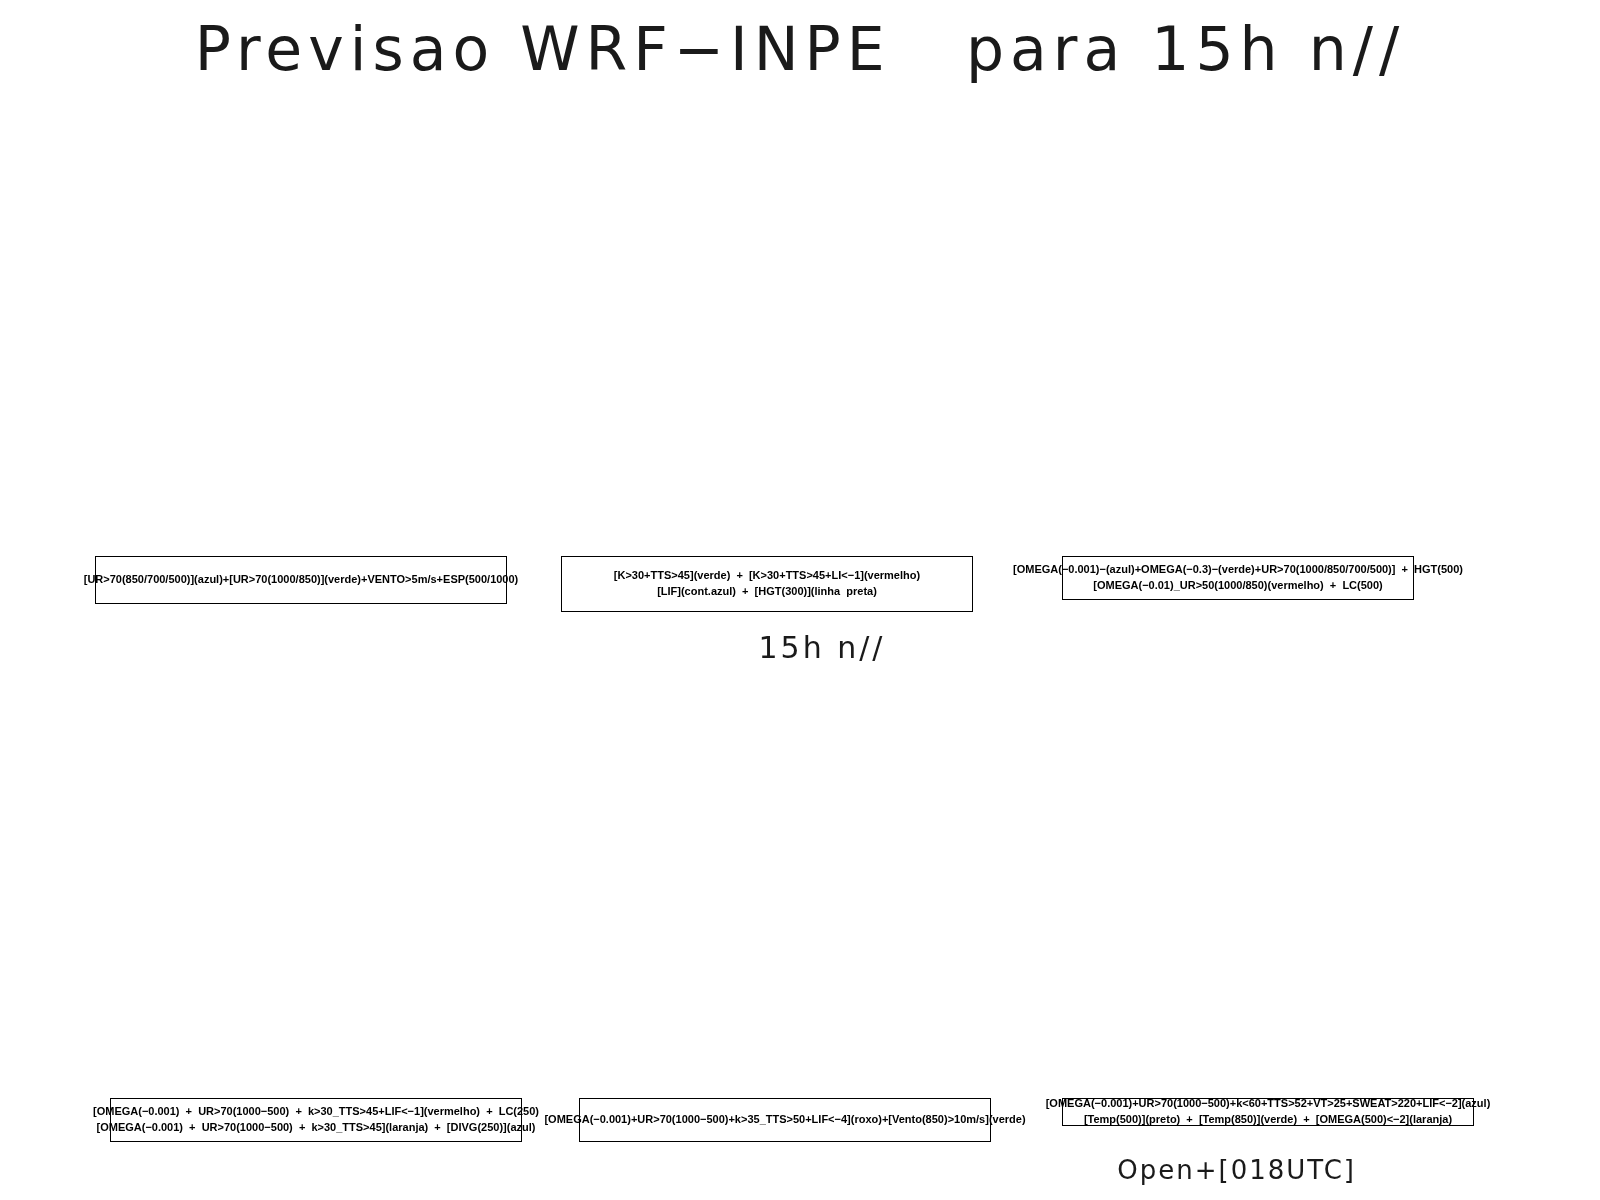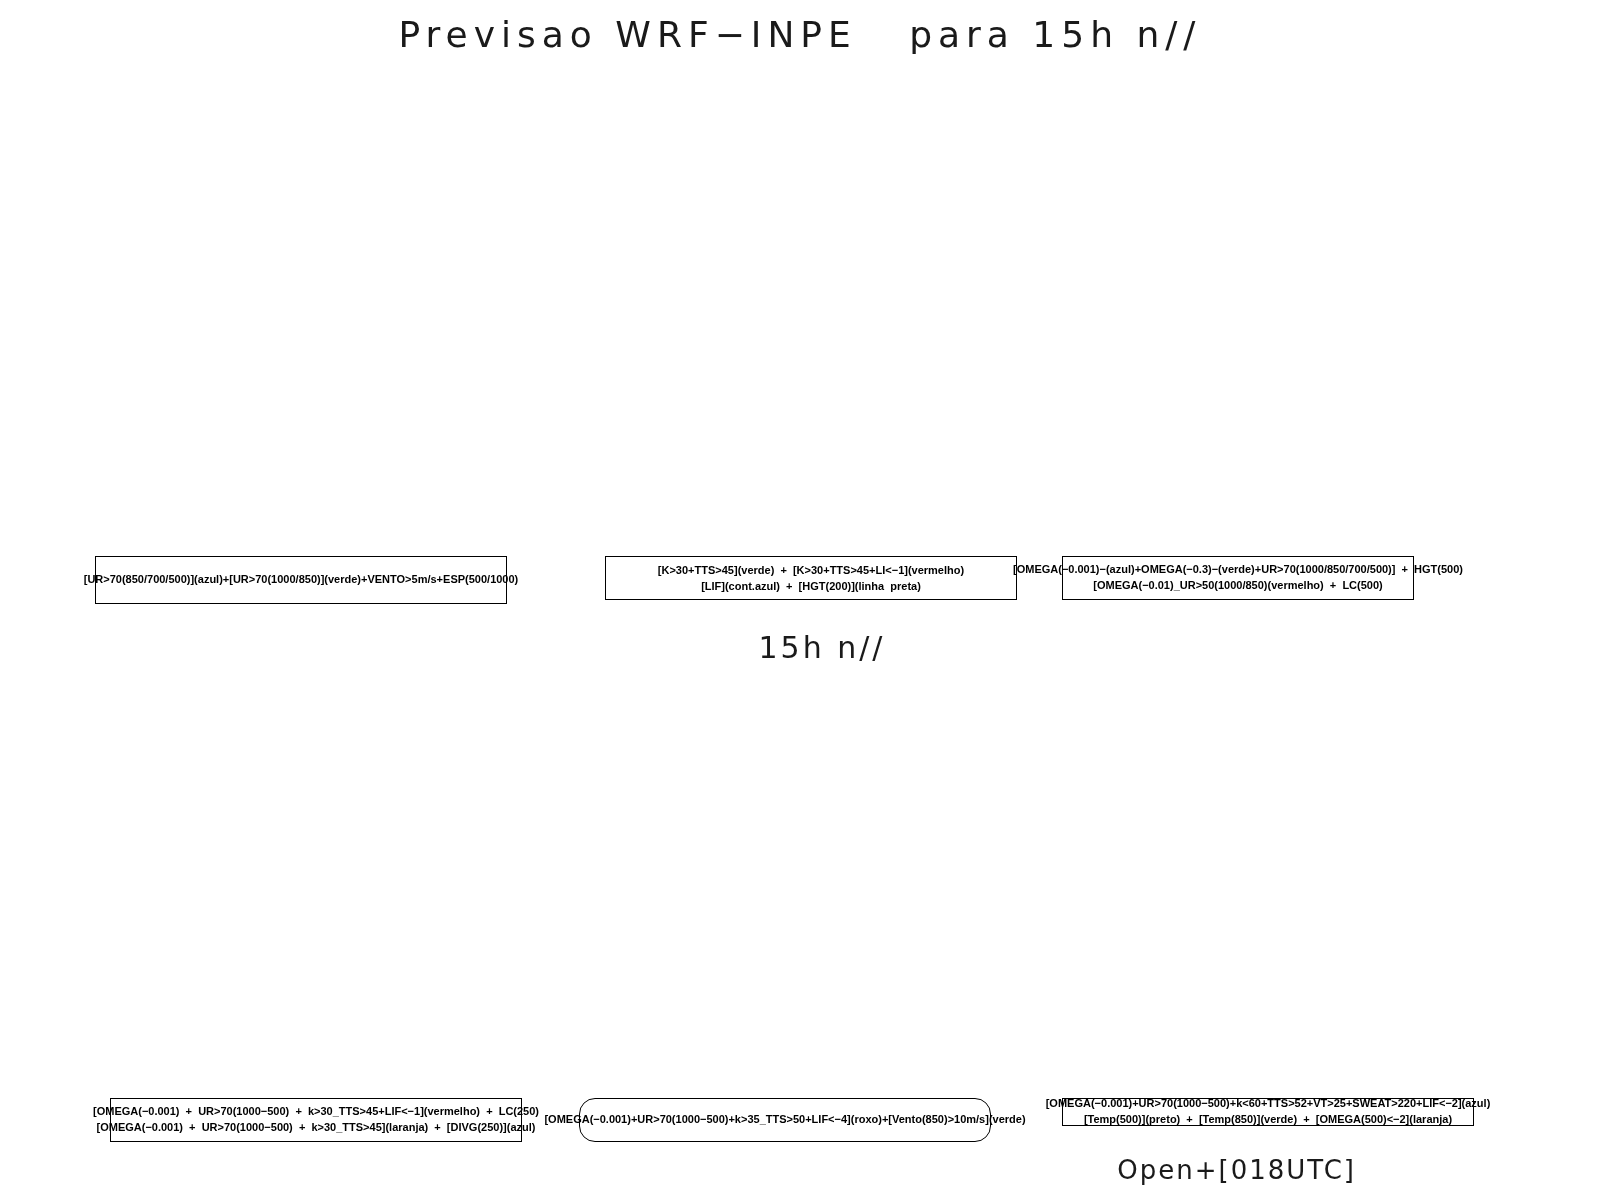--- a/index.html
+++ b/index.html
@@ -17,21 +17,21 @@
   }
 
   
   #main-title {
     position: absolute;
     top: 14px;
     left: 0;
     width: 1600px;
     text-align: center;
     font-family: "DejaVu Sans", sans-serif;
-    font-size: 36px;
+    font-size: 60px;
     font-weight: 400;
     letter-spacing: 6px;
     white-space: pre;
     color: #1a1a1a;
   }
 
   
   #middle-label {
     position: absolute;
     top: 630px;
@@ -81,26 +81,26 @@
     font-size: 11px;
     font-weight: bold;
     line-height: 1.45;
     letter-spacing: 0px;
     white-space: pre;
     color: #000000;
   }
 
   
   #box-tl { left: 95px;   top: 556px;  width: 412px;  height: 48px; }
-  #box-tc { left: 605px;  top: 556px;  width: 412px;  height: 44px; justify-content: flex-end; }
+  #box-tc { left: 561px;  top: 556px;  width: 412px;  height: 56px; }
   #box-tr { left: 1062px; top: 556px;  width: 352px;  height: 44px; }
 
   
   #box-bl { left: 110px;   top: 1098px; width: 412px;  height: 44px; }
-  #box-bc { left: 579px;  top: 1098px; width: 412px;  height: 44px; border-radius: 16px; }
+  #box-bc { left: 579px;  top: 1098px; width: 412px;  height: 44px; }
   #box-br { left: 1062px; top: 1098px; width: 412px;  height: 28px; }
 
   
   .panel {
     position: absolute;
     background: #ffffff;
   }
 </style>
 </head>
 <body>
@@ -113,21 +113,21 @@
 <div class="panel" style="left:95px; top:675px; width:412px; height:415px;"></div>
 <div class="panel" style="left:579px; top:675px; width:412px; height:415px;"></div>
 <div class="panel" style="left:1062px; top:675px; width:412px; height:415px;"></div>
 
 <div class="caption-box" id="box-tl">
   <div class="caption-line">[UR&gt;70(850/700/500)](azul)+[UR&gt;70(1000/850)](verde)+VENTO&gt;5m/s+ESP(500/1000)</div>
 </div>
 
 <div class="caption-box" id="box-tc">
   <div class="caption-line">[K&gt;30+TTS&gt;45](verde)  +  [K&gt;30+TTS&gt;45+LI&lt;−1](vermelho)</div>
-  <div class="caption-line">[LIF](cont.azul)  +  [HGT(200)](linha  preta)</div>
+  <div class="caption-line">[LIF](cont.azul)  +  [HGT(300)](linha  preta)</div>
 </div>
 
 <div class="caption-box" id="box-tr">
   <div class="caption-line">[OMEGA(−0.001)−(azul)+OMEGA(−0.3)−(verde)+UR&gt;70(1000/850/700/500)]  +  HGT(500)</div>
   <div class="caption-line">[OMEGA(−0.01)_UR&gt;50(1000/850)(vermelho)  +  LC(500)</div>
 </div>
 
 <div id="middle-label">15h n//</div>
 
 <div class="caption-box" id="box-bl">

